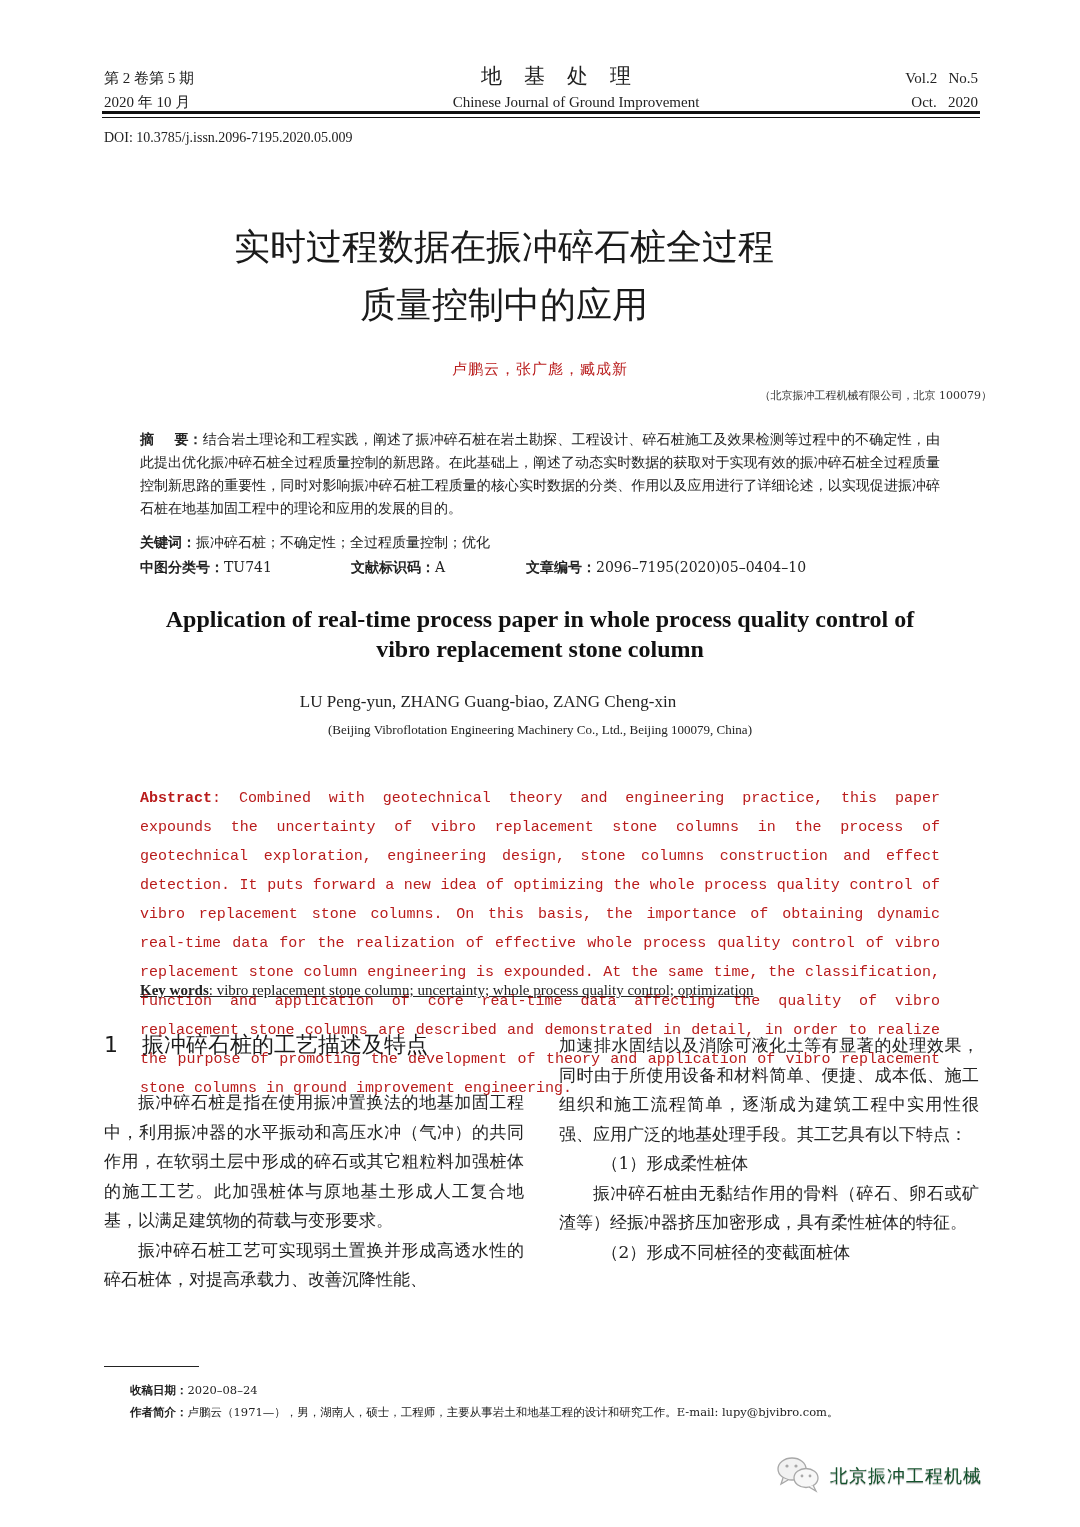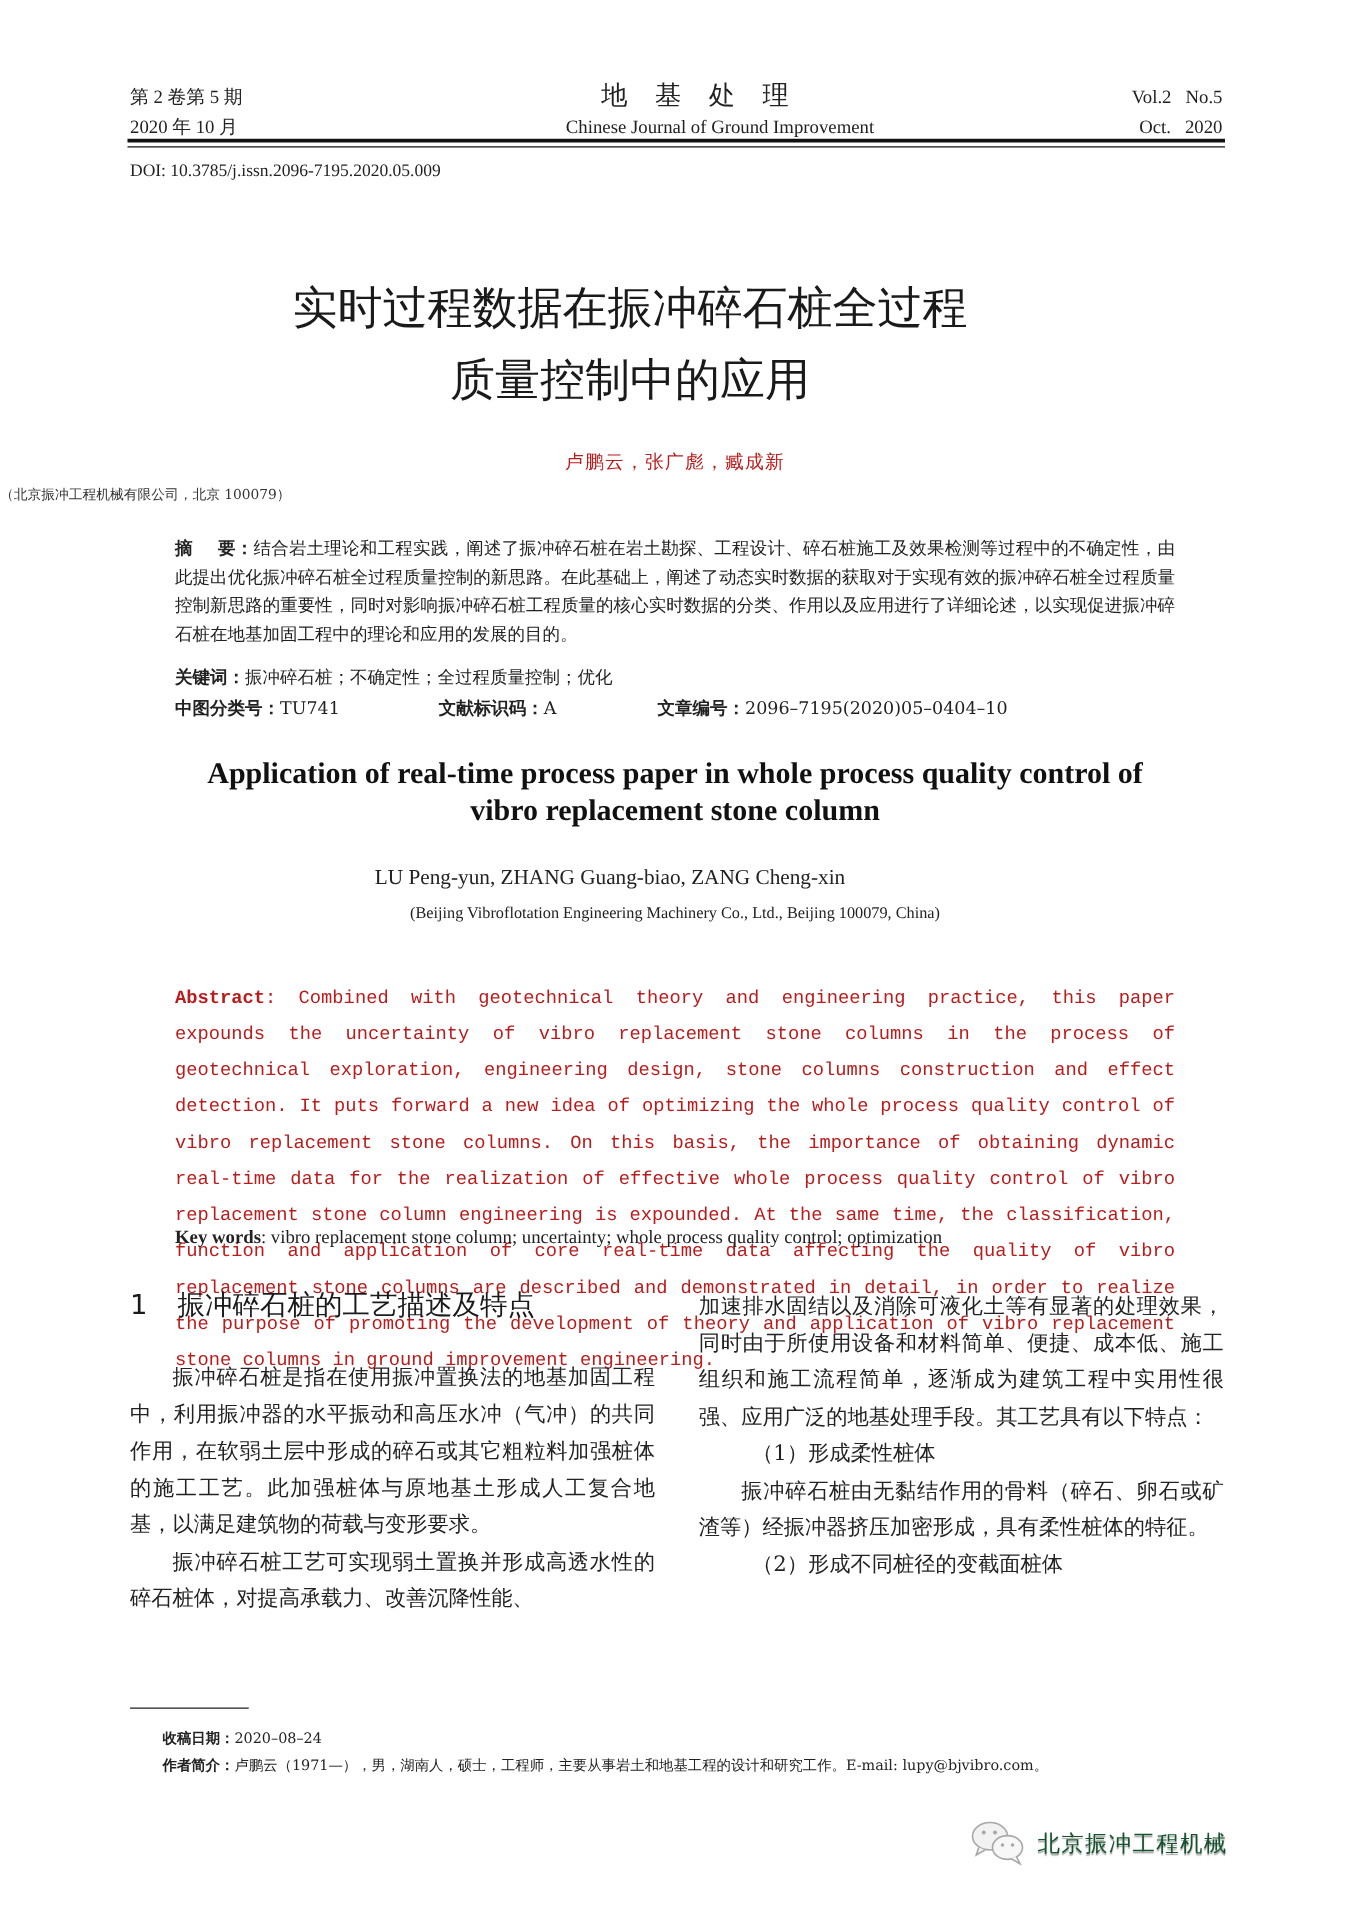--- a/index.html
+++ b/index.html
@@ -15,36 +15,36 @@
     .hdr-center { left: 0; width: 1080px; top: 60px; text-align: center; margin-left: 16px; }
     .hdr-cn { font-family: "DejaVu Serif", serif; font-size: 21px; letter-spacing: 22px; padding-left: 22px; line-height: 32px; color: #222; }
     .hdr-en { font-family: "Liberation Serif", serif; font-size: 15px; line-height: 20px; color: #222; padding-left: 40px; }
     .rule-thick { left: 102px; width: 878px; top: 111px; height: 3px; background: #111; }
     .rule-thin { left: 102px; width: 878px; top: 117px; height: 1px; background: #111; }
     .doi { left: 104px; top: 128px; font-family: "Liberation Serif", serif; font-size: 14px; line-height: 20px; color: #222; }
 
     
     .cn-title { left: 0; width: 984px; top: 218px; text-align: center; font-family: "DejaVu Sans", sans-serif; font-size: 36px; line-height: 58px; color: #1a1a1a; padding-left: 24px; }
     .cn-authors { left: 0; width: 1080px; top: 357px; text-align: center; font-family: "DejaVu Serif", serif; font-size: 15px; line-height: 24px; color: #b91c1c; letter-spacing: 1px; }
-    .cn-affil { left: 0; width: 992px; top: 386px; text-align: left; font-family: "DejaVu Serif", serif; font-size: 11px; line-height: 20px; color: #333; }
+    .cn-affil { left: 0; width: 992px; top: 386px; text-align: right; font-family: "DejaVu Serif", serif; font-size: 11px; line-height: 20px; color: #333; }
 
     
     .cn-abs { left: 140px; width: 800px; top: 428px; font-family: "DejaVu Serif", serif; font-size: 14px; line-height: 23px; color: #222; text-align: justify; }
     .cn-abs b, .lbl { font-family: "DejaVu Sans", sans-serif; font-weight: bold; }
     .cn-kw { left: 140px; top: 531px; font-family: "DejaVu Serif", serif; font-size: 14px; line-height: 23px; color: #222; }
     .cls-row { left: 140px; top: 556px; width: 800px; font-family: "DejaVu Serif", serif; font-size: 14px; line-height: 23px; color: #222; }
     .cls-row span.item { position: absolute; top: 0; white-space: nowrap; }
 
     
     .en-title { left: 0; width: 1080px; top: 604px; text-align: center; font-family: "Liberation Serif", serif; font-weight: bold; font-size: 24px; line-height: 30px; color: #111; }
     .en-authors { left: 0; width: 976px; top: 690px; text-align: center; font-family: "Liberation Serif", serif; font-size: 17px; line-height: 24px; color: #222; }
     .en-affil { left: 0; width: 1080px; top: 720px; text-align: center; font-family: "Liberation Serif", serif; font-size: 13px; line-height: 20px; color: #222; }
     .en-abs { left: 140px; width: 800px; top: 744px; font-family: Liberation Mono, monospace; font-size: 15px; line-height: 29px; color: #b91c1c; text-align: justify; margin-top: 40px; }
     .en-abs b { font-weight: bold; }
-    .en-kw { left: 140px; top: 977px; font-family: "Liberation Serif", serif; font-size: 15px; line-height: 26px; color: #222; }
+    .en-kw { left: 140px; top: 977px; font-family: "Liberation Serif", serif; font-size: 15px; line-height: 26px; color: #222; text-decoration: underline; }
 
     
     .sec-title { left: 104px; top: 1027px; font-family: "DejaVu Sans", sans-serif; font-size: 22px; line-height: 36px; color: #1a1a1a; }
     .sec-title .num { display: inline-block; width: 38px; }
     .col { font-family: "DejaVu Serif", serif; font-size: 17px; line-height: 29.5px; color: #222; text-align: justify; }
     .col-left { left: 104px; width: 420px; top: 1088px; }
     .col-right { left: 559px; width: 420px; top: 1031px; }
     .col p { margin: 0; }
     .col p.ind { text-indent: 2em; }
 

